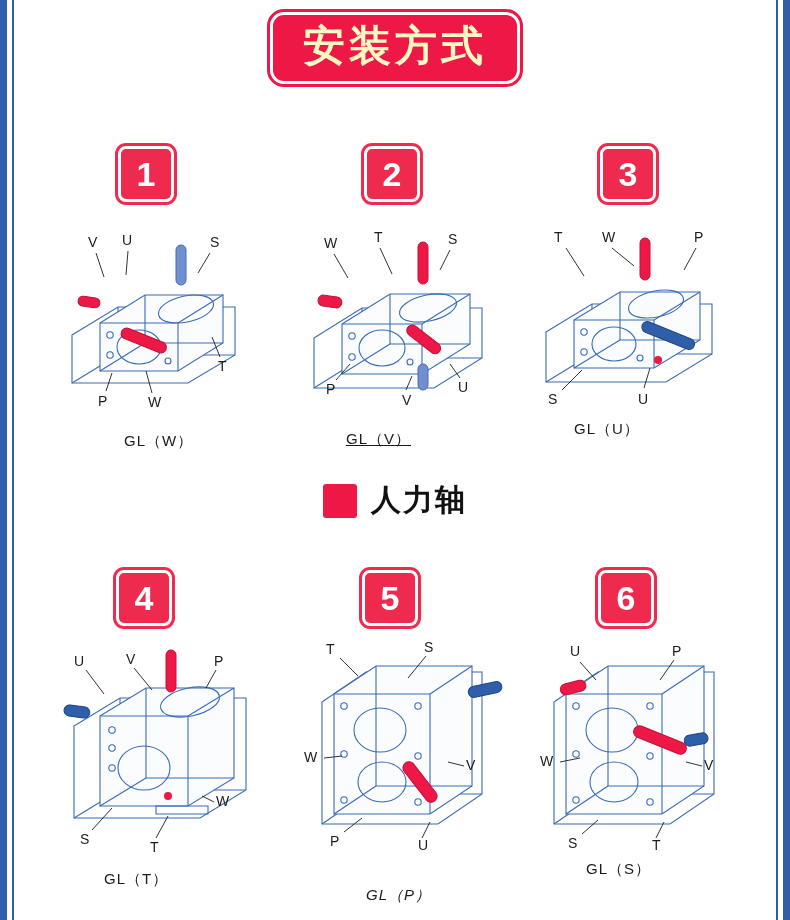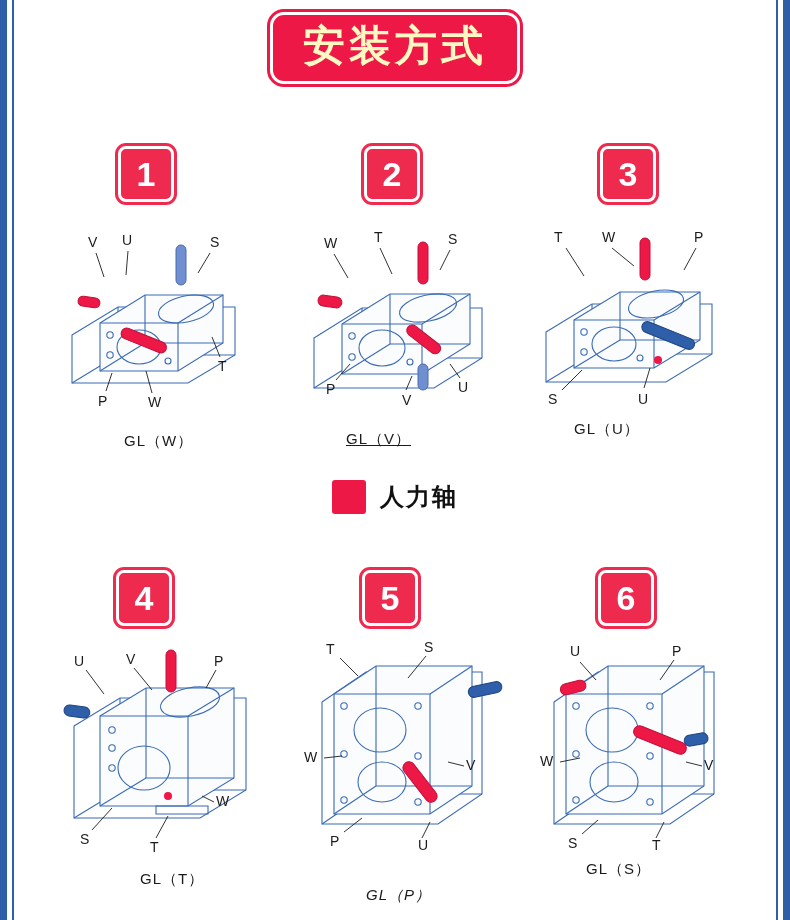--- a/index.html
+++ b/index.html
@@ -82,21 +82,21 @@
     left: 0; right: 0;
     top: 480px;
     display: flex;
     justify-content: center;
     gap: 60px;
     align-items: center;
   }
   .legend-item { display: flex; align-items: center; gap: 14px; }
   .swatch { width: 34px; height: 34px; border-radius: 3px; }
   .legend-label {
-    font-size: 24px; font-weight: bold; color: #111;
+    font-size: 30px; font-weight: bold; color: #111;
     letter-spacing: 2px;
   }
 
   .fig { position: absolute; }
   svg { display: block; overflow: visible; }
   .lbl { font-size: 14px; fill: #1b1b1b; font-family: "Liberation Sans", sans-serif; }
 </style>
 </head>
 <body>
 
@@ -292,21 +292,21 @@
       <g class="lbl">
         <text x="18" y="18">U</text>
         <text x="70" y="16">V</text>
         <text x="158" y="18">P</text>
         <text x="24" y="196">S</text>
         <text x="94" y="204">T</text>
         <text x="160" y="158">W</text>
       </g>
     </svg>
   </div>
-  <div class="caption" style="left:104px; top:870px;margin-left:36px;">GL（T）</div>
+  <div class="caption" style="left:104px; top:870px;">GL（T）</div>
 
   <div class="fig" style="left:296px; top:636px;">
     <svg width="235" height="215" viewBox="0 0 235 215">
       <g fill="none" stroke="#3a6bb5" stroke-width="1.1">
         <path d="M26 66 L70 36 L186 36 L186 158 L142 188 L26 188 Z" fill="#ffffff"></path>
         <path d="M70 36 L70 158 L186 158"></path>
         <path d="M26 188 L70 158"></path>
         <path d="M38 58 L80 30 L176 30 L176 150 L134 178 L38 178 Z" fill="#fbfcfe"></path>
         <path d="M80 30 L80 150 L176 150"></path>
         <path d="M38 178 L80 150"></path>

